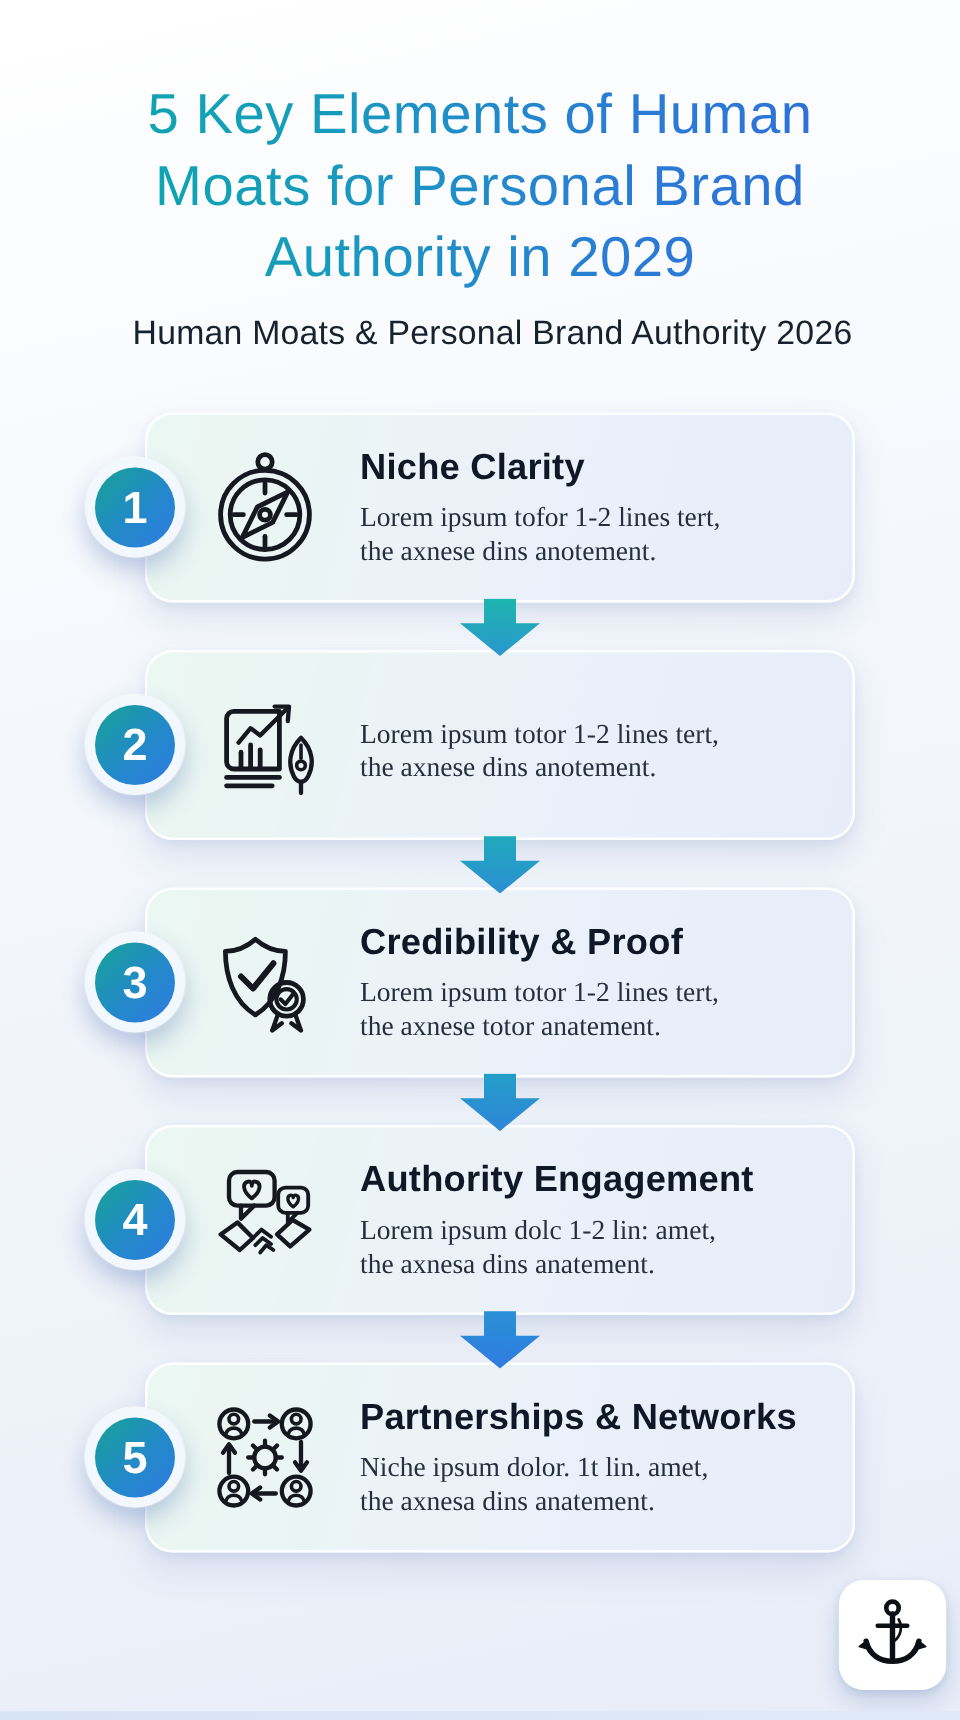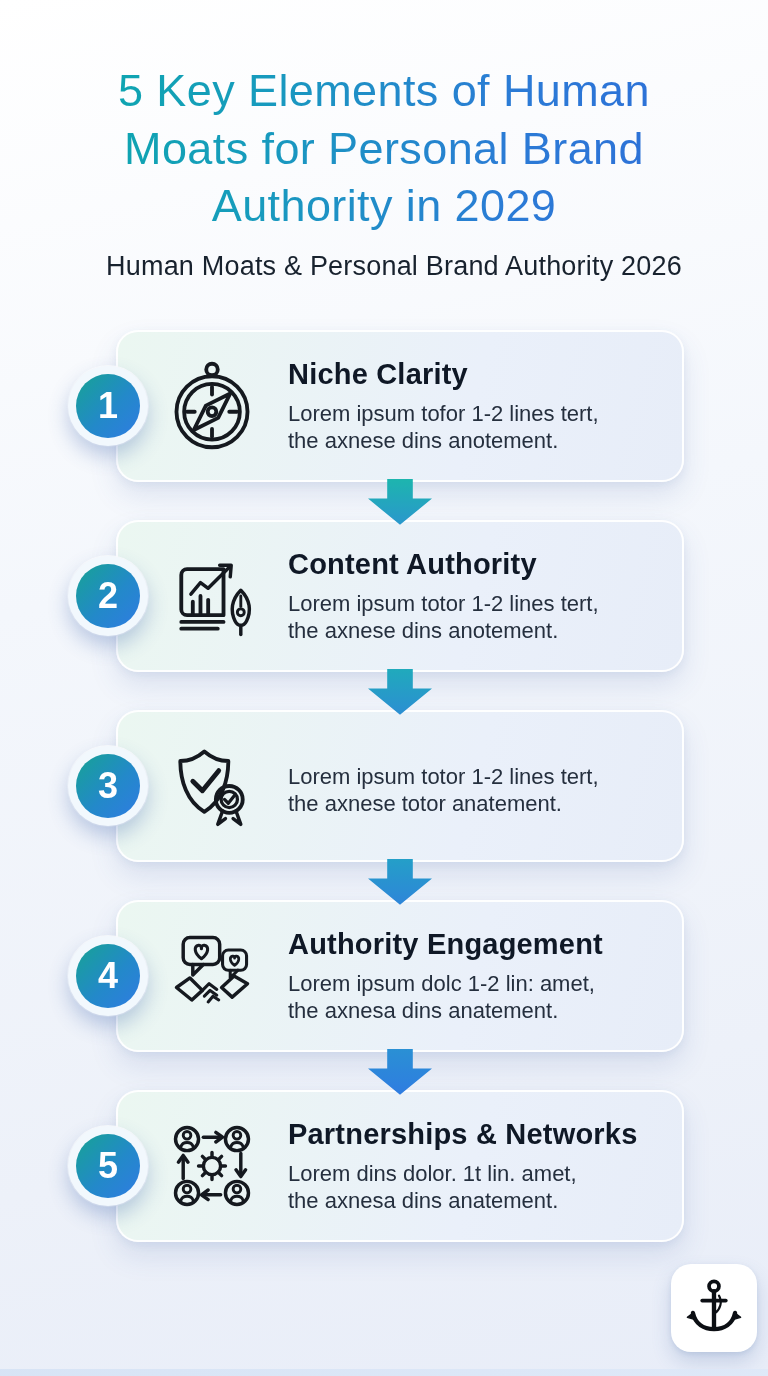--- a/index.html
+++ b/index.html
@@ -57,21 +57,21 @@
     display:flex; align-items:center; justify-content:center;
   }
 
   .icon-box{ width:96px; height:96px; margin-left:46px; flex:0 0 auto;
     display:flex; align-items:center; justify-content:center; }
   svg.licon{ width:96px; height:96px; stroke:#15191f; stroke-width:4;
     fill:none; stroke-linecap:round; stroke-linejoin:round; }
 
   .texts{ margin-left:28px; }
   .card-title{ font-size:29px; font-weight:700; color:#0f1826; letter-spacing:.2px; }
-  .card-body{ margin-top:9px; font-size:22px; color:#252f3e; line-height:1.24; }
+  .card-body{ margin-top:9px; font-size:22px; color:#252f3e; line-height:1.24;font-family:Liberation Serif, serif; }
 
   .arrow{
     position:absolute; left:300px; top:149px; width:64px; height:46px; z-index:3;
     clip-path:polygon(30% 0, 70% 0, 70% 43%, 100% 43%, 50% 100%, 0 43%, 30% 43%);
   }
   .arrow.a1{ background:linear-gradient(180deg,#1db5ae,#2a97cd); }
   .arrow.a2{ background:linear-gradient(180deg,#20aabc,#2c8ed3); }
   .arrow.a3{ background:linear-gradient(180deg,#249fc8,#2e85d9); }
   .arrow.a4{ background:linear-gradient(180deg,#2a90d4,#2f7ce1); }
 
@@ -138,21 +138,20 @@
             <path d="M46 68 V54"></path>
           <polyline points="28,48 38,36 46,42 68,20" stroke-width="3.6"></polyline>
           <polyline points="58,18 70,18 69,30" stroke-width="3.6"></polyline>
           <path d="M80 44 C90 54 91 66 86 76 C83 82 77 82 74 76 C69 66 70 54 80 44 Z" stroke-width="3.6"></path>
           <path d="M80 50 V61" stroke-width="3"></path>
           <circle cx="80" cy="67" r="3.6" stroke-width="3"></circle>
           <path d="M80 82 V90" stroke-width="3.6"></path>
         </svg>
       </div>
       <div class="texts">
-        <div class="card-title">Content Authority</div>
         <div class="card-body">
           <div>Lorem ipsum totor 1-2 lines tert,</div>
           <div>the axnese dins anotement.</div>
         </div>
       </div>
     </div>
     <div class="badge">
       <div class="badge-inner">2</div>
     </div>
     <div class="arrow a2"></div>
@@ -165,20 +164,21 @@
           <path d="M42 14 C50 21 58 24 67 24 C67 45 60 66 42 77 C24 66 17 45 17 24 C26 24 34 21 42 14 Z"></path>
           <polyline points="30,45 40,55 57,34" stroke-width="5"></polyline>
           <circle cx="68" cy="64" r="14"></circle>
           <circle cx="68" cy="64" r="8.5" stroke-width="3.4"></circle>
           <polyline points="63,64 67,68 74,59" stroke-width="3.4"></polyline>
           <path d="M61 76 L56 90 L64 84" stroke-width="3.6"></path>
           <path d="M75 76 L80 90 L72 84" stroke-width="3.6"></path>
         </svg>
       </div>
       <div class="texts">
+        <div class="card-title">Credibility &amp; Proof</div>
         <div class="card-body">
           <div>Lorem ipsum totor 1-2 lines tert,</div>
           <div>the axnese totor anatement.</div>
         </div>
       </div>
     </div>
     <div class="badge">
       <div class="badge-inner">3</div>
     </div>
     <div class="arrow a3"></div>
@@ -239,21 +239,21 @@
             <polyline points="75,54 80,61 85,54" stroke-width="3.6"></polyline>
           <path d="M59 80 H41" stroke-width="3.6"></path>
             <polyline points="46,75 39,80 46,85" stroke-width="3.6"></polyline>
           <path d="M20 63 V41" stroke-width="3.6"></path>
             <polyline points="15,46 20,39 25,46" stroke-width="3.6"></polyline>
         </svg>
       </div>
       <div class="texts">
         <div class="card-title">Partnerships &amp; Networks</div>
         <div class="card-body">
-          <div>Lorem dins dolor. 1t lin. amet,</div>
+          <div>Niche ipsum dolor. 1t lin. amet,</div>
           <div>the axnesa dins anatement.</div>
         </div>
       </div>
     </div>
     <div class="badge">
       <div class="badge-inner">5</div>
     </div>
   </div>
 
 </div>

